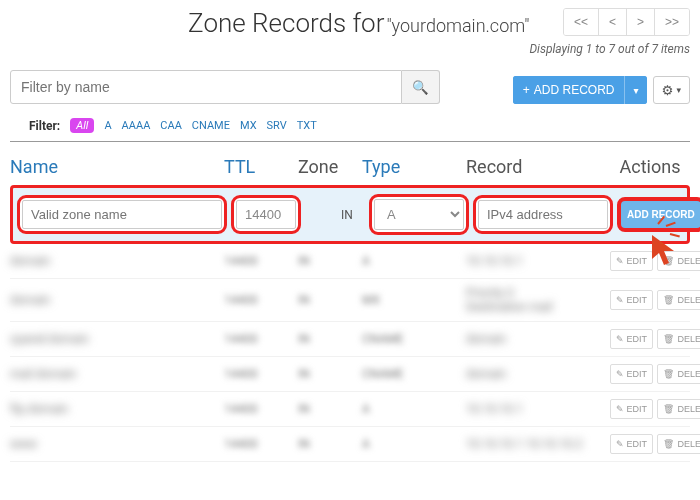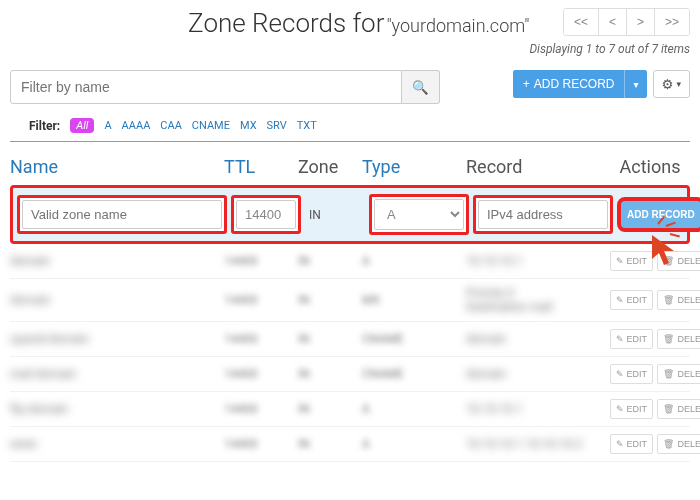--- a/index.html
+++ b/index.html
@@ -19,21 +19,21 @@
   .title-sub  { font-size: 18px; font-weight: 300; color: #444; }
   .pager-col { text-align: right; }
   .pager-btns { display: inline-flex; border: 1px solid #ddd; border-radius: 3px; overflow: hidden; }
   .pager-btns button {
     background: #fff; border: none; border-right: 1px solid #ddd;
     padding: 6px 10px; font-size: 12px; color: #888; cursor: pointer;
   }
   .pager-btns button:last-child { border-right: none; }
   .pager-text { font-size: 12px; color: #666; margin-top: 6px; font-style: italic; }
   .filter-row {
-    display: flex; justify-content: space-between; align-items: flex-start;
+    display: flex; justify-content: space-between; align-items: flex-end;
     margin-top: 14px;
   }
   .search-group { display: flex; width: 430px; }
   .search-input {
     flex: 1; border: 1px solid #ccc; border-radius: 3px 0 0 3px;
     padding: 8px 10px; font-size: 14px; color: #888; outline: none;
   }
   .search-btn {
     width: 38px; border: 1px solid #ccc; border-left: none;
     border-radius: 0 3px 3px 0; background: #f3f3f3; cursor: pointer;
@@ -83,29 +83,29 @@
     padding: 7px 0;
     border-bottom: 1px solid #f1f1f1;
     font-size: 12px;
   }
   .add-row {
     background: #e6f2fa;
     border: 3px solid #e22; border-radius: 4px;
     padding: 6px 4px;
   }
   .field-box {
-    border: 3px solid #e22; border-radius: 3px; background: #fff;
+    border: 3px solid #e22; border-radius: 9px; background: #fff;
     padding: 2px;
   }
   .field-box input, .field-box select {
     width: 100%; border: 1px solid #ccc; padding: 6px 8px;
     font-size: 13px; color: #888; border-radius: 2px; outline: none;
     background: #fff;
   }
-  .class-text { color: #555; padding-left: 4px; }
+  .class-text { color: #555; padding-left: 4px; margin-left: 32px; }
   .add-actions { display: flex; align-items: center; gap: 6px; justify-content: flex-end; }
   .add-rec-btn {
     border: 4px solid #e22; border-radius: 8px;
     background: #6fb5ea; color: #fff; font-size: 10px; font-weight: 600;
     padding: 8px 6px; cursor: pointer; white-space: nowrap;
   }
   .row-actions { display: flex; gap: 4px; justify-content: flex-end; }
   .act-btn {
     border: 1px solid #ddd; background: #fff; color: #999;
     font-size: 9px; padding: 4px 5px; border-radius: 2px; cursor: pointer;

